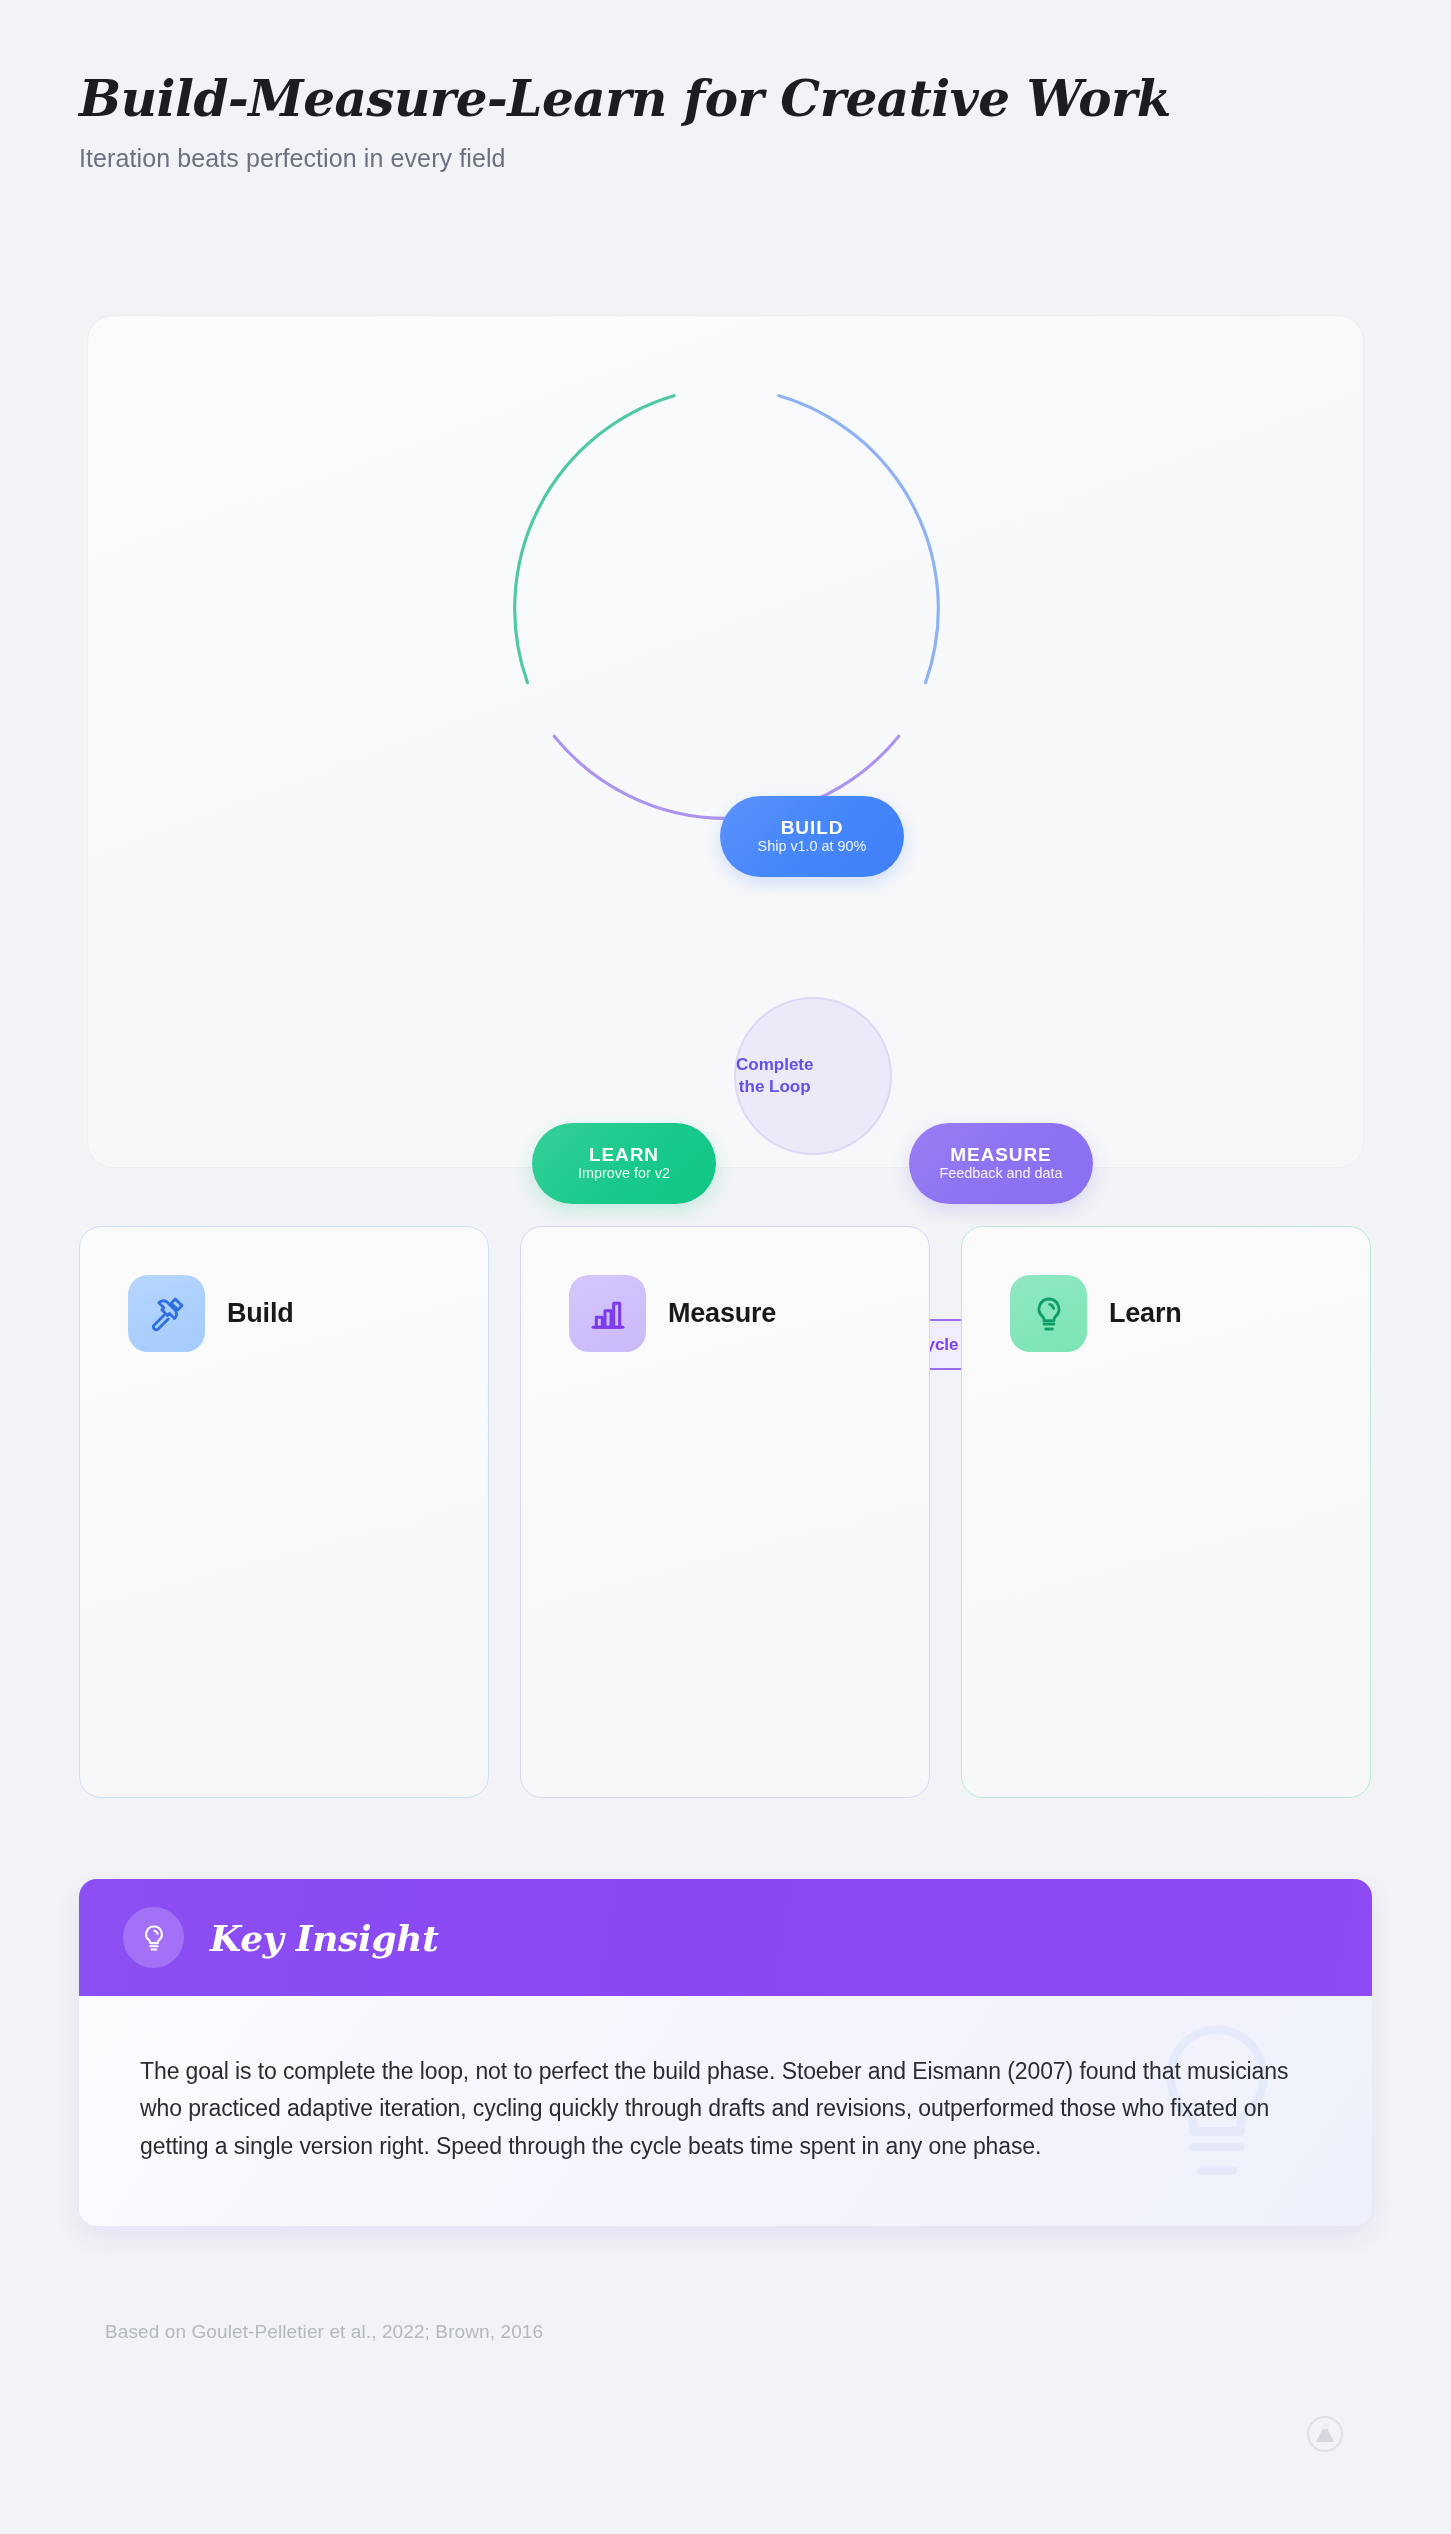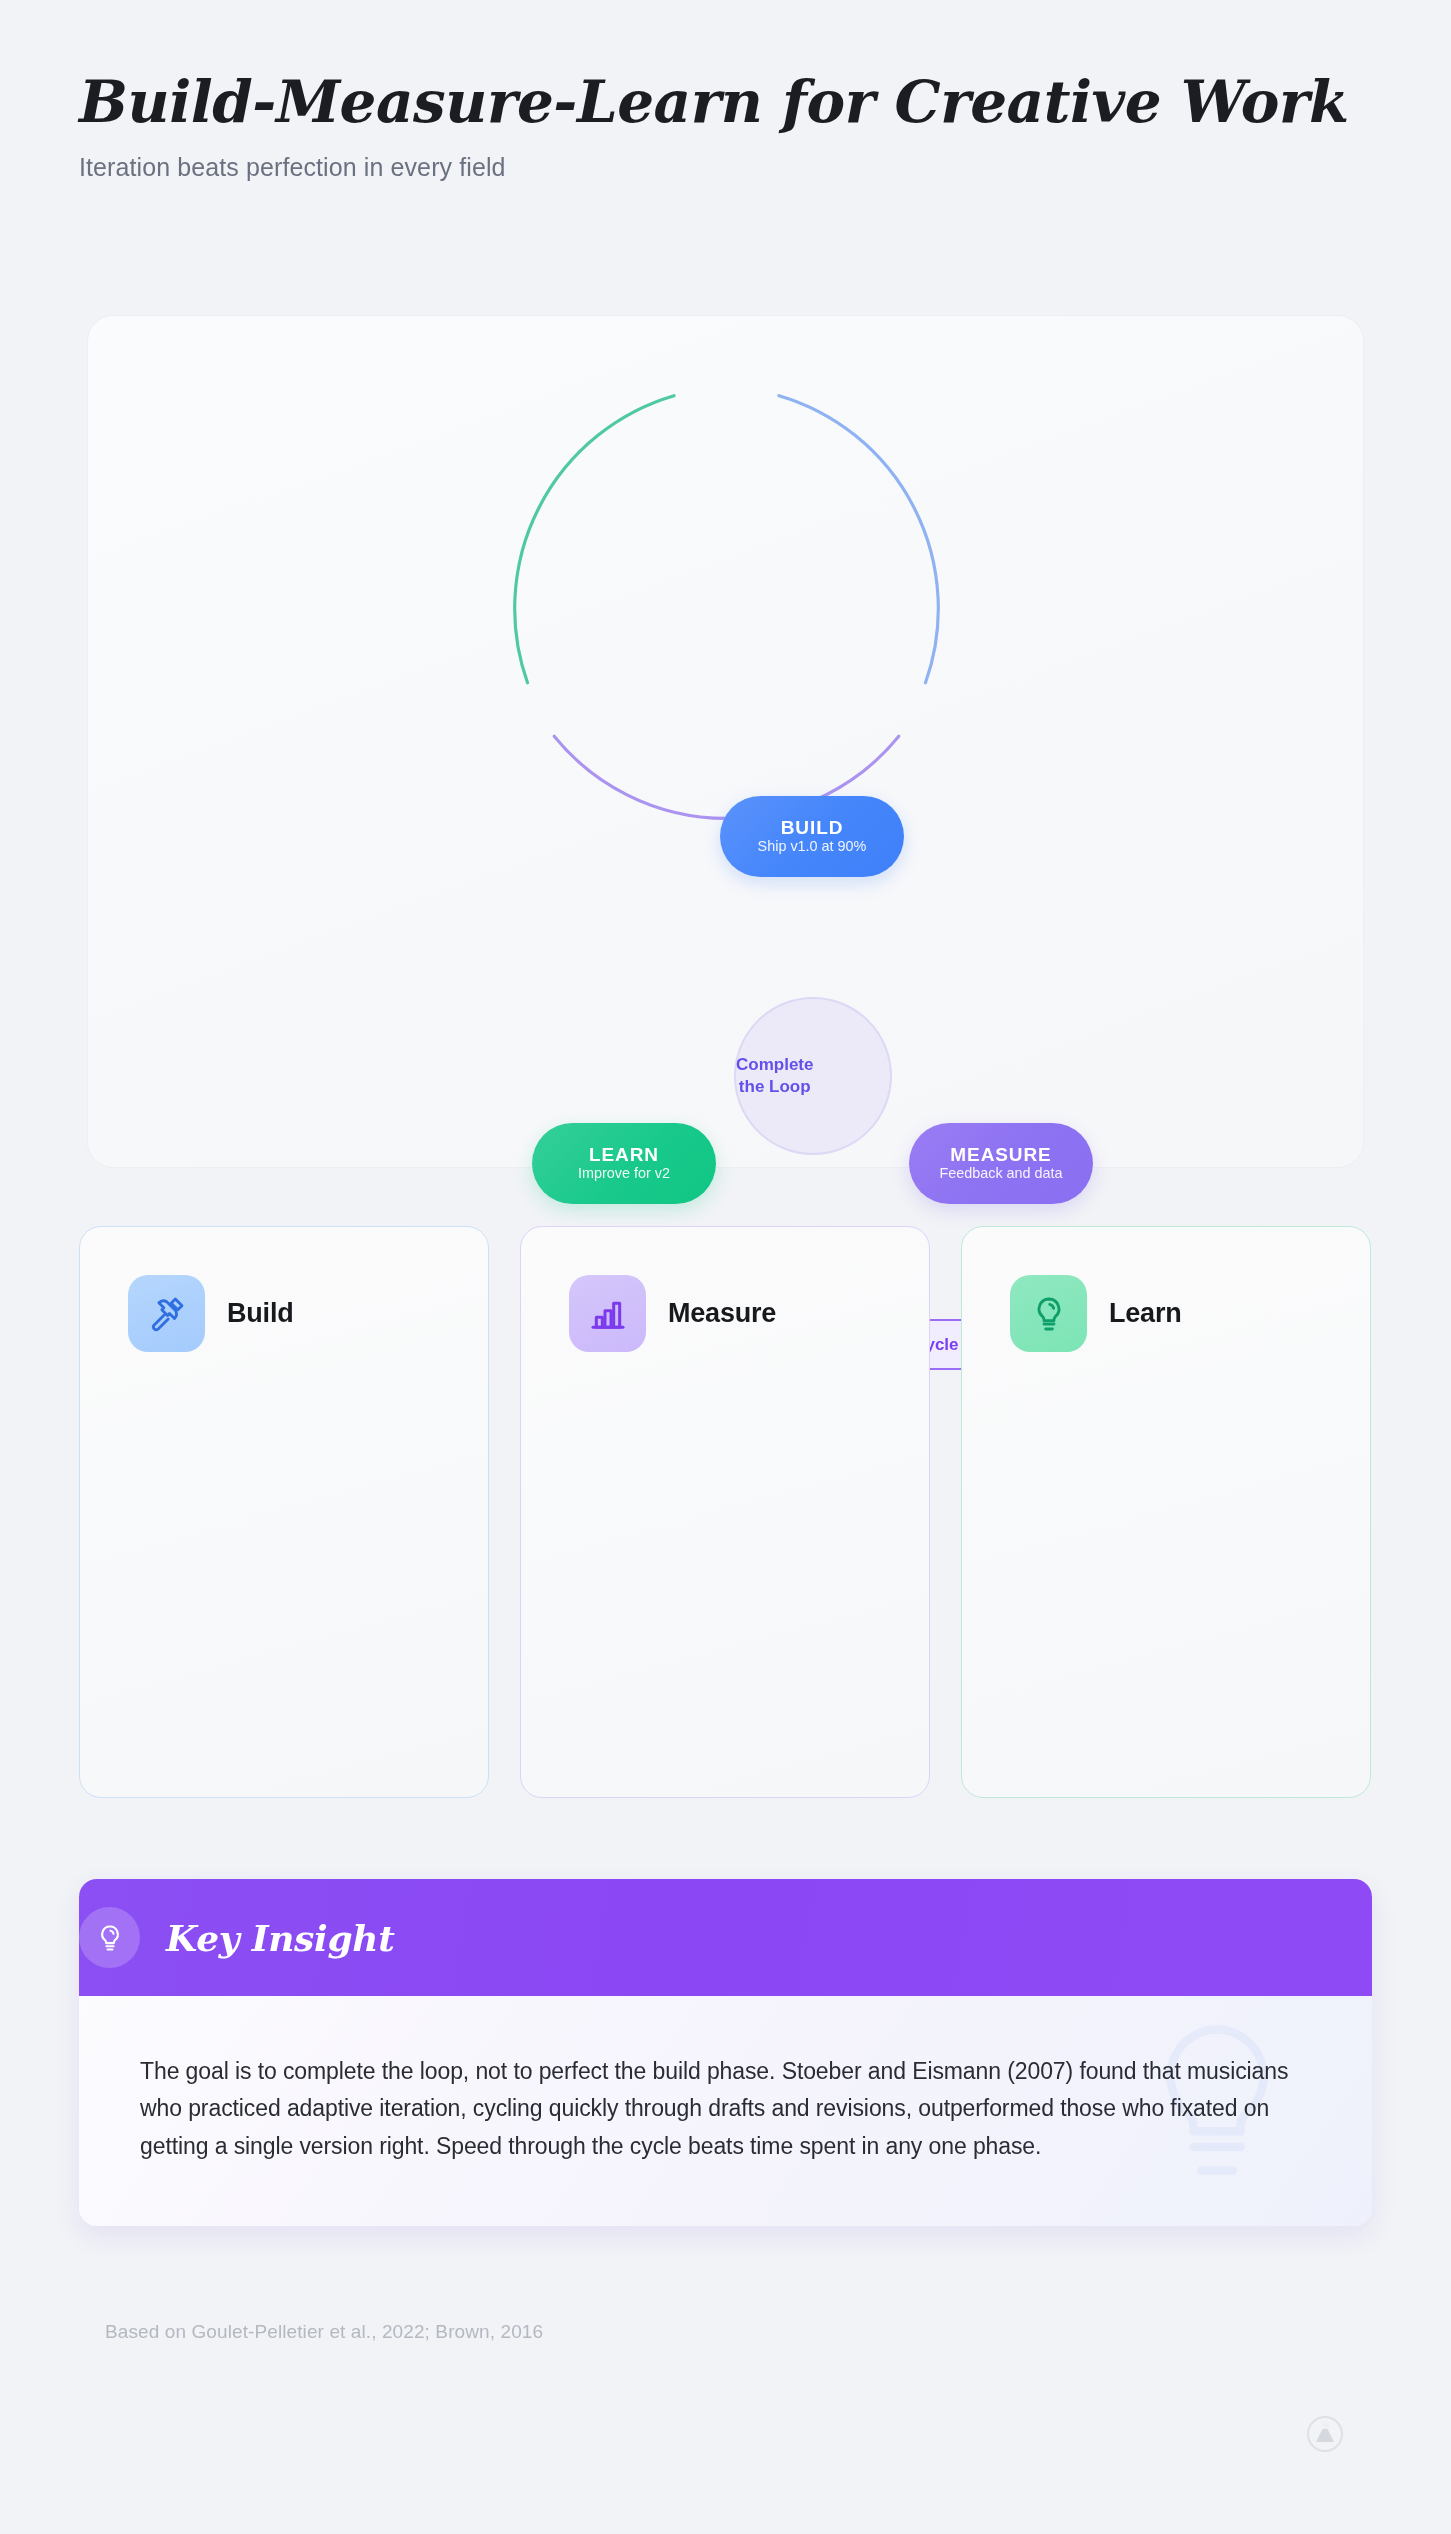--- a/index.html
+++ b/index.html
@@ -28,21 +28,21 @@
   .header {
     position: absolute;
     left: 79px;
     top: 71px;
     width: 1287px;
   }
   .page-title {
     font-family: "DejaVu Serif", serif;
     font-weight: 700;
     font-style: italic;
-    font-size: 58px;
+    font-size: 50px;
     letter-spacing: -0.5px;
     color: #1b1d22;
     line-height: 1.1;
     white-space: nowrap;
   }
   .page-subtitle {
     margin-top: 18px;
     font-size: 25px;
     color: #6b7180;
     font-weight: 400;
@@ -222,20 +222,21 @@
     width: 1293px;
     border-radius: 18px;
     overflow: hidden;
     box-shadow: 0 10px 26px rgba(120,80,230,0.10);
   }
   .insight-head {
     height: 117px;
     background: linear-gradient(100deg, #8b4ff3 0%, #8b47f4 45%, #8e4bf5 100%);
     display: flex;
     align-items: center;
+    padding-left: 44px;
     gap: 26px;
   }
   .insight-bulb {
     width: 61px;
     height: 61px;
     border-radius: 50%;
     background: rgba(255,255,255,0.20);
     display: flex;
     align-items: center;
     justify-content: center;

